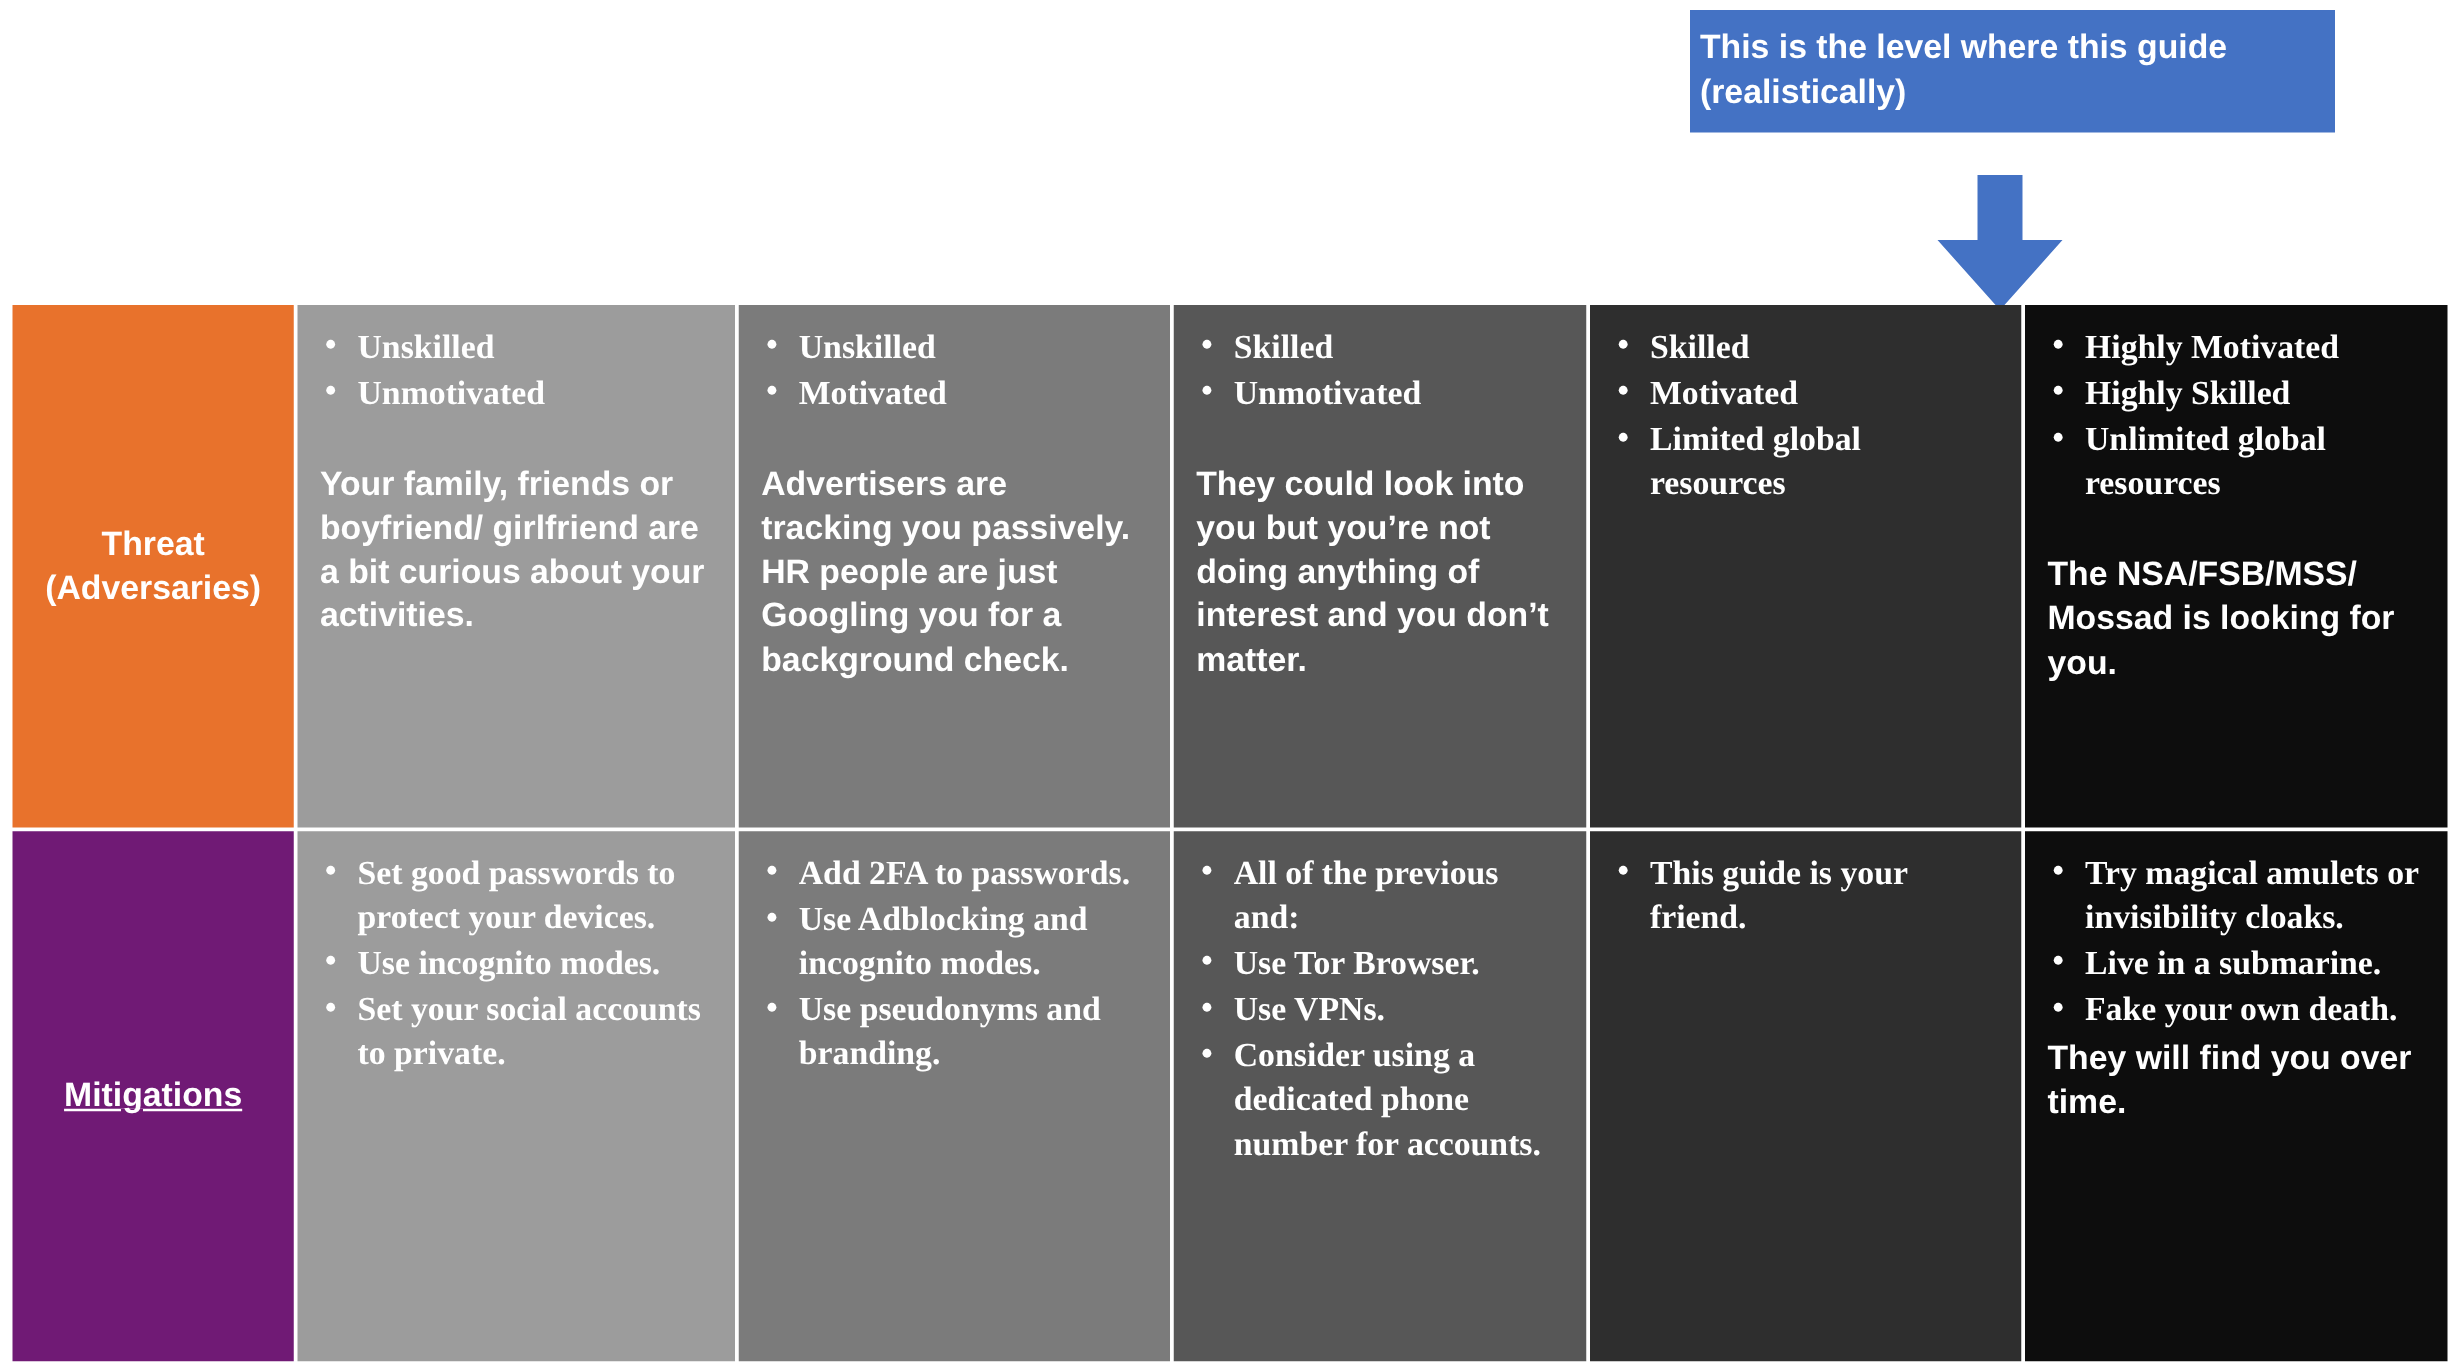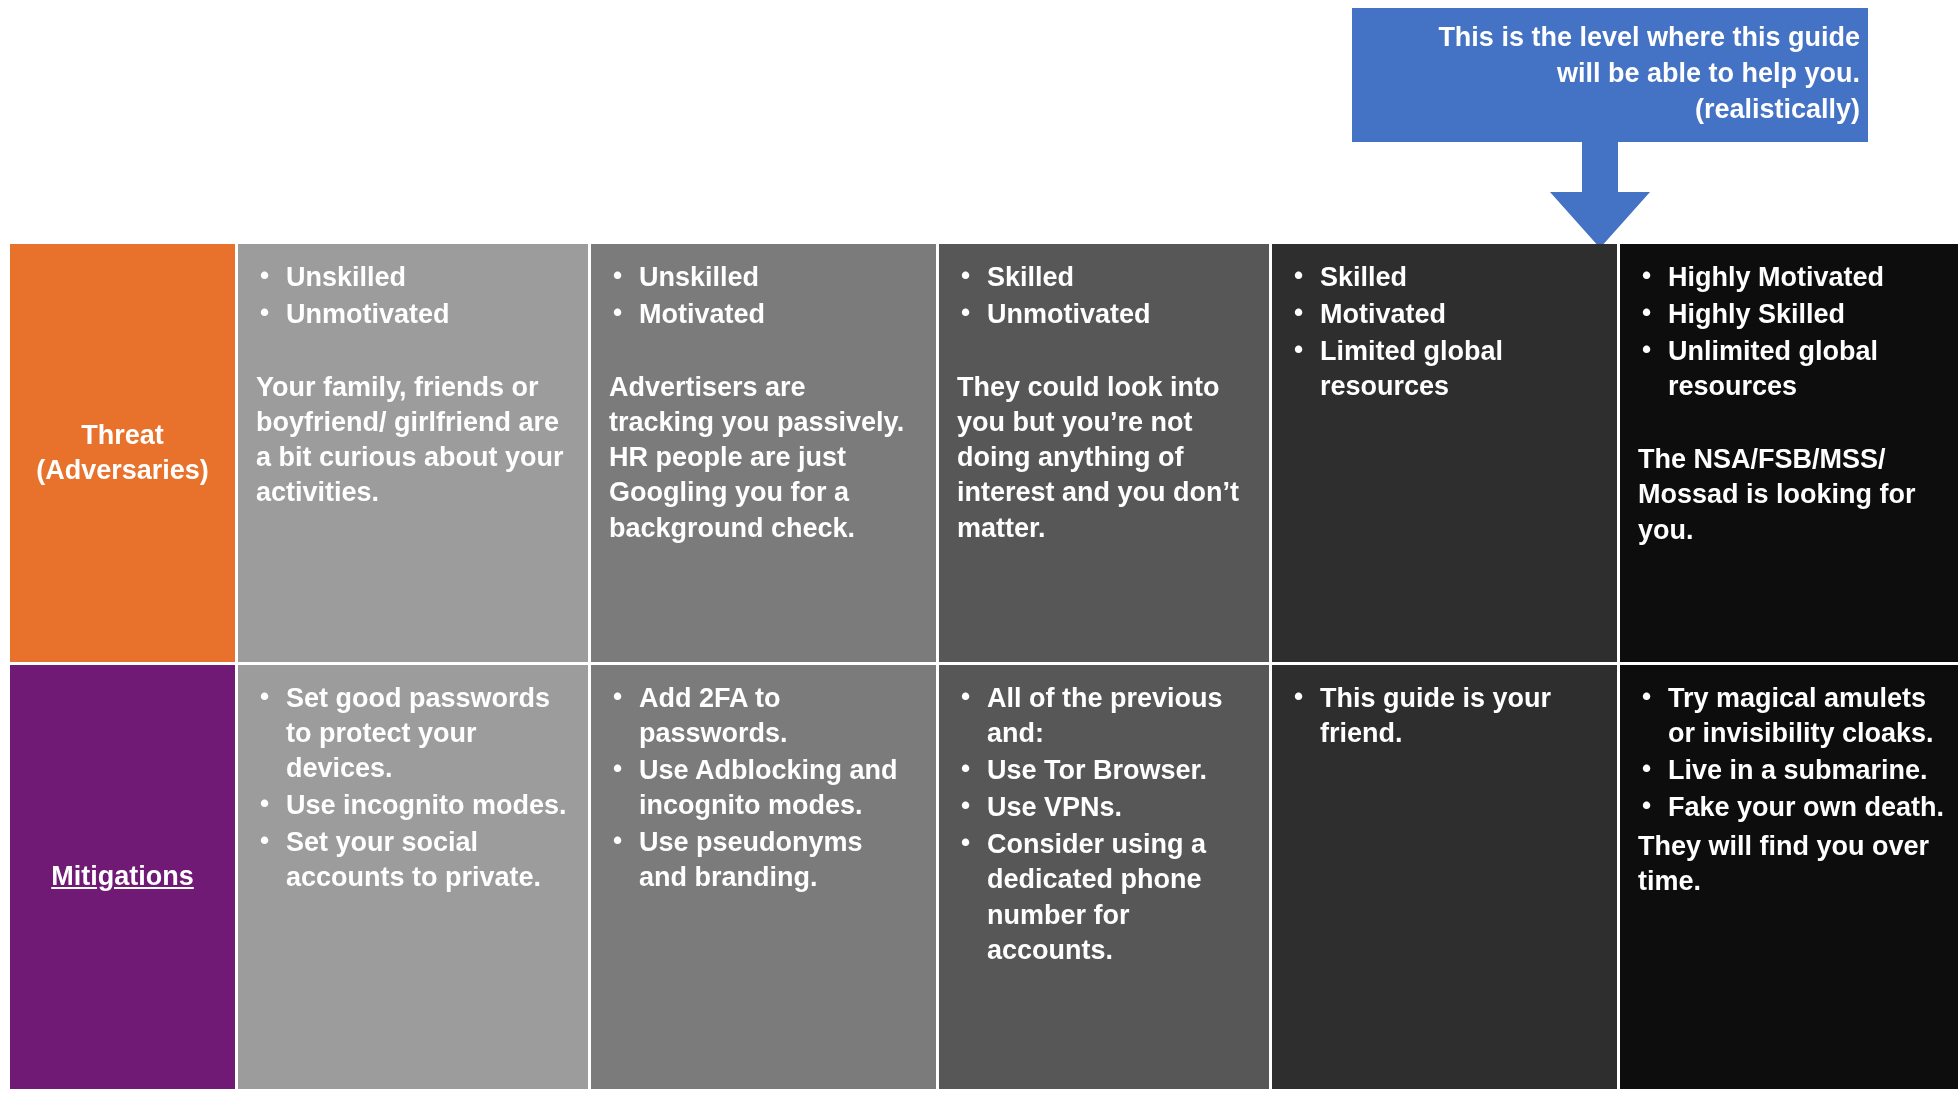--- a/index.html
+++ b/index.html
@@ -25,21 +25,21 @@
   .callout {
     position: absolute;
     left: 1352px;
     top: 8px;
     width: 516px;
     background: #4472C4;
     color: #ffffff;
     font-weight: bold;
     font-size: 27px;
     line-height: 1.33;
-    text-align: right;
+    text-align: left;
     padding: 12px 8px 14px 8px;
     box-sizing: border-box;
   }
   .callout-line { display: block; }
 
   
   .arrow-wrap {
     position: absolute;
     left: 1540px;
     top: 140px;
@@ -92,20 +92,21 @@
     margin: 0 0 0 0;
     padding: 0 0 0 30px;
     list-style: none;
   }
   ul.bullets li {
     position: relative;
     font-weight: bold;
     font-size: 27px;
     line-height: 1.30;
     margin: 0 0 2px 0;
+    font-family: Liberation Serif, serif;
   }
   ul.bullets li::before {
     content: "\2022";
     position: absolute;
     left: -26px;
     top: -1px;
     font-size: 26px;
     line-height: 1.30;
   }
 
@@ -118,21 +119,20 @@
   }
   .para.tight { margin-top: 4px; }
 </style>
 </head>
 <body>
 
 <div id="canvas">
 
   <div class="callout">
     <span class="callout-line">This is the level where this guide</span>
-    <span class="callout-line">will be able to help you.</span>
     <span class="callout-line">(realistically)</span>
   </div>
 
   <div class="arrow-wrap">
     <svg width="120" height="110" viewBox="0 0 120 110" xmlns="http://www.w3.org/2000/svg">
       <polygon points="42,0 78,0 78,52 110,52 60,108 10,52 42,52" fill="#4472C4"></polygon>
     </svg>
   </div>
 
   <div class="table">

